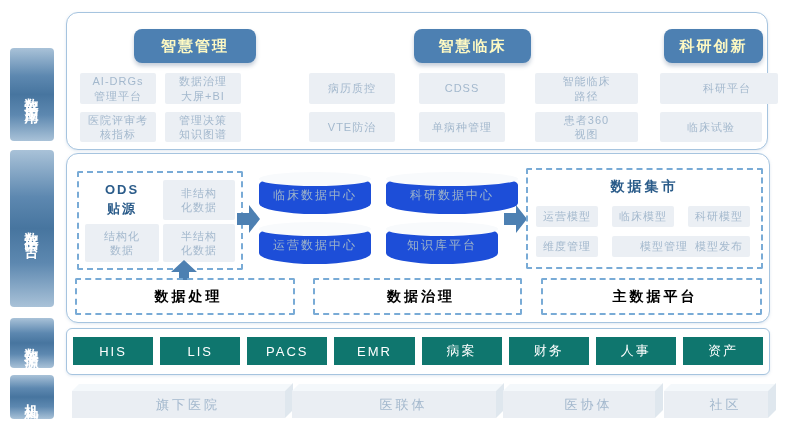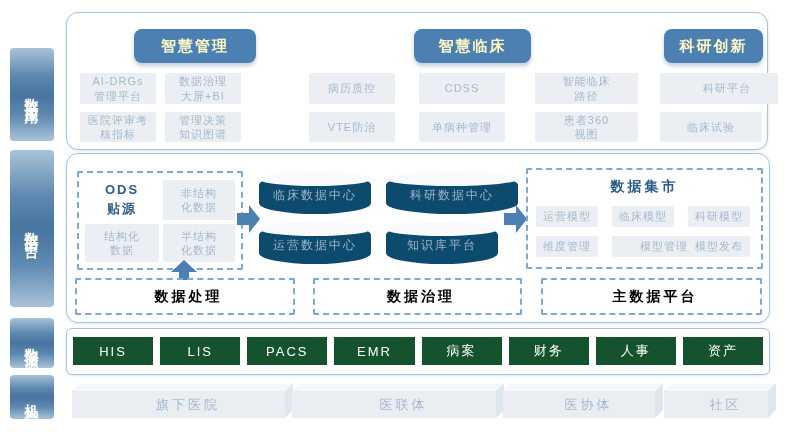--- a/index.html
+++ b/index.html
@@ -48,39 +48,39 @@
   }
 
   .ods-title {
     position:absolute; color:#2b5c8a; font-weight:bold; font-size:13px; letter-spacing:2px;
     white-space:pre-line; text-align:center; line-height:1.45;
     display:flex; align-items:center; justify-content:center;
   }
 
   .cyl {
     position:absolute; width:112px; height:40px;
-    background:#0c4a6e; border-radius:50% / 11px;
+    background:#1d4ed8; border-radius:50% / 11px;
   }
   .cyl::before {
     content:""; position:absolute; left:0; right:0; top:-2px; height:14px;
     background:#f8fafc; border-radius:50%;
   }
   .cyl span {
     position:absolute; left:0; right:0; top:13px;
     text-align:center; color:#9db3c9; font-size:12px; letter-spacing:2px;
   }
 
   .mart-title {
     position:absolute; left:0; right:0; top:8px; text-align:center;
     color:#2b5c8a; font-weight:bold; font-size:14px; letter-spacing:3px;
   }
 
   .src-row { position:absolute; left:6px; right:6px; top:8px; display:flex; gap:7px; }
   .src-btn {
-    flex:1; height:28px; background:#14532d;
+    flex:1; height:28px; background:#0f766e;
     color:#ffffff; font-size:13px; letter-spacing:2px;
     display:flex; align-items:center; justify-content:center;
   }
 
   .slab { position:absolute; height:27px; background:#eaeef3; }
   .slab::before {
     content:""; position:absolute; left:0; top:-7px; width:100%; height:7px;
     background:#f4f8fb; transform:skewX(-45deg); transform-origin:bottom left;
   }
   .slab::after {

